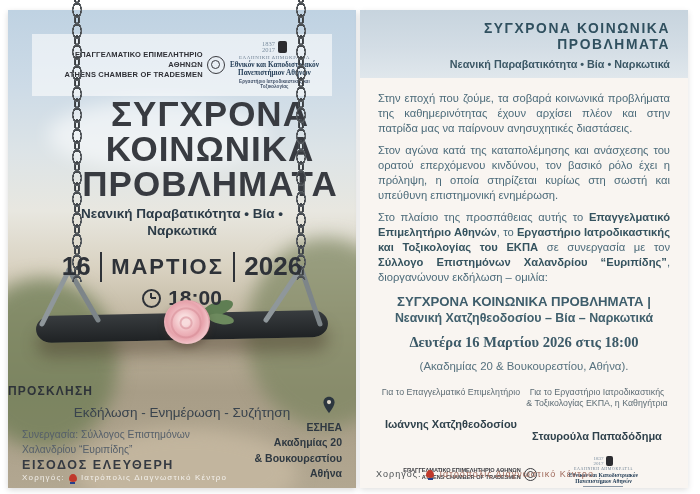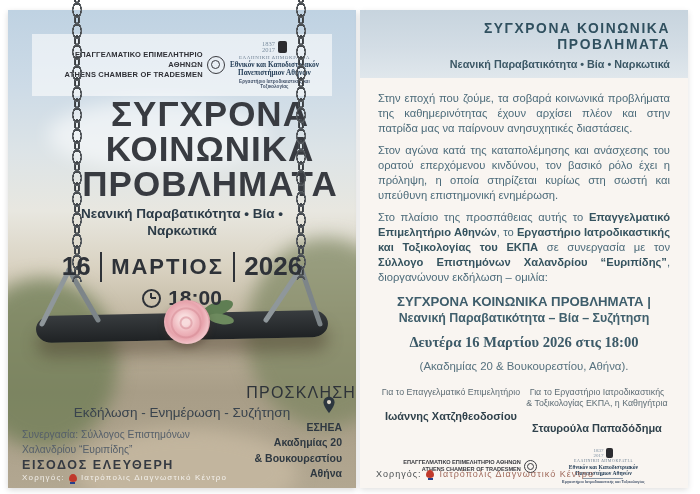--- a/index.html
+++ b/index.html
@@ -66,22 +66,22 @@
   .date-num{font-size:26px;font-weight:800;}
   .date-sep{width:2.4px;height:30px;background:#2e3238;}
   .date-month{font-size:22px;font-weight:800;letter-spacing:2px;}
   .time-row{position:absolute;left:0;top:276px;width:348px;display:flex;align-items:center;
             justify-content:center;gap:7px;z-index:7;}
   .clock{width:15px;height:15px;border:2.4px solid #2e3238;border-radius:50%;position:relative;}
   .clock::before{content:"";position:absolute;left:6px;top:2.5px;width:2px;height:5px;background:#2e3238;}
   .clock::after{content:"";position:absolute;left:7px;top:6.5px;width:4.5px;height:2px;background:#2e3238;}
   .time-text{font-size:21px;font-weight:800;color:#2e3238;}
 
-  .invite-h{position:absolute;left:0;top:374px;width:348px;text-align:right;z-index:4;
-            font-size:16px;font-weight:400;letter-spacing:1.2px;color:#2e3339;}
+  .invite-h{position:absolute;left:0;top:374px;width:348px;text-align:left;z-index:4;
+            font-size:12px;font-weight:700;letter-spacing:1.2px;color:#2e3339;}
   .invite-s{position:absolute;left:0;top:395px;width:348px;text-align:center;z-index:4;
             font-size:13.5px;color:#39434d;font-weight:500;}
 
   .coop{position:absolute;left:14px;top:418px;z-index:4;font-size:10.3px;color:#555f6a;line-height:1.45;}
   .entry{position:absolute;left:14px;top:448px;z-index:4;font-size:12.5px;font-weight:800;
          letter-spacing:1.6px;color:#353a42;}
   .venue-block{position:absolute;right:14px;top:386px;z-index:4;text-align:right;
                font-size:10.5px;font-weight:bold;color:#2e3841;line-height:1.45;}
   .pin{display:inline-block;margin-bottom:2px;margin-right:6px;}
 
@@ -103,21 +103,21 @@
   .para{font-size:11.2px;line-height:1.34;text-align:justify;color:#4c6b7a;margin:0 0 7px;}
   .para strong{color:#35535f;}
   .center-head1{margin-top:9px;text-align:center;font-size:13.2px;font-weight:800;color:#3e5d6b;}
   .center-head2{text-align:center;font-size:12.4px;font-weight:800;color:#41606d;margin-top:2px;}
   .dateline{margin-top:9px;text-align:center;font-family:"Liberation Serif",serif;
             font-size:14.6px;font-weight:bold;color:#3c5a68;}
   .venue-lines{margin-top:8px;text-align:center;font-size:11.4px;color:#57727f;line-height:1.38;}
 
   .sigs{margin-top:12px;display:flex;}
   .sig{flex:1;text-align:center;font-size:8.8px;color:#5e6d75;line-height:1.32;}
-  .sig-name{font-size:11px;font-weight:800;color:#30424c;margin-top:11px;}
+  .sig-name{font-size:11px;font-weight:800;color:#30424c;margin-top:19px;}
 
   .logos-row{margin-top:13px;display:flex;align-items:center;justify-content:space-evenly;}
   .mini-chamber{display:flex;align-items:center;gap:3px;}
   .mini-chamber-text{font-size:5.6px;font-weight:bold;color:#3a3b40;text-align:right;line-height:1.3;}
   .mini-emblem{width:11px;height:11px;border:1.2px solid #3a3b40;border-radius:50%;position:relative;}
   .mini-emblem::after{content:"";position:absolute;left:2px;top:2px;width:5px;height:5px;border:1px solid #3a3b40;border-radius:50%;}
   .mini-ekpa{text-align:center;line-height:1.12;}
   .mini-ekpa .ekpa-years{font-size:5px;}
   .mini-ekpa .ekpa-seal{width:7px;height:10px;}
   .mini-ekpa .ekpa-hellenic{font-size:4px;}
@@ -231,21 +231,21 @@
       </div>
       <div class="banner-sub">Νεανική Παραβατικότητα • Βία • Ναρκωτικά</div>
     </div>
 
     <div class="page-body">
       <p class="para">Στην εποχή που ζούμε, τα σοβαρά κοινωνικά προβλήματα της καθημερινότητας έχουν αρχίσει πλέον και στην πατρίδα μας να παίρνουν ανησυχητικές διαστάσεις.</p>
       <p class="para">Στον αγώνα κατά της καταπολέμησης και ανάσχεσης του ορατού επερχόμενου κινδύνου, τον βασικό ρόλο έχει η πρόληψη, η οποία στηρίζεται κυρίως στη σωστή και υπεύθυνη επιστημονική ενημέρωση.</p>
       <p class="para"><span>Στο πλαίσιο της προσπάθειας αυτής το </span><strong>Επαγγελματικό Επιμελητήριο Αθηνών</strong><span>, το </span><strong>Εργαστήριο Ιατροδικαστικής και Τοξικολογίας του ΕΚΠΑ</strong><span> σε συνεργασία με τον </span><strong>Σύλλογο Επιστημόνων Χαλανδρίου “Ευριπίδης”</strong><span>, διοργανώνουν εκδήλωση – ομιλία:</span></p>
 
       <div class="center-head1">ΣΥΓΧΡΟΝΑ ΚΟΙΝΩΝΙΚΑ ΠΡΟΒΛΗΜΑΤΑ |</div>
-      <div class="center-head2">Νεανική Παραβατικότητα – Βία – Συζήτηση</div>
+      <div class="center-head2">Νεανική Χατζηθεοδοσίου – Βία – Ναρκωτικά</div>
 
       <div class="dateline">Δευτέρα 16 Μαρτίου 2026 στις 18:00</div>
 
       <div class="venue-lines">
         <div>(Ακαδημίας 20 &amp; Βουκουρεστίου, Αθήνα).</div>
       </div>
 
       <div class="sigs">
         <div class="sig">
           <div>Για το Επαγγελματικό Επιμελητήριο</div>

